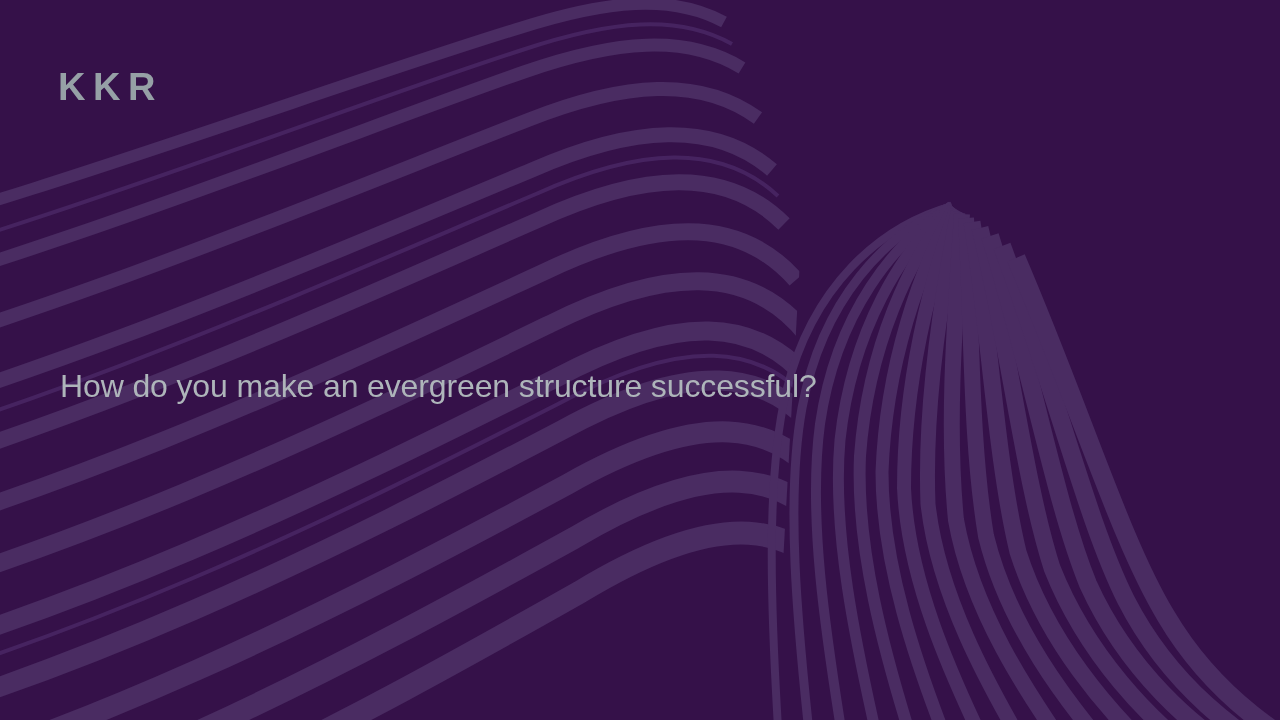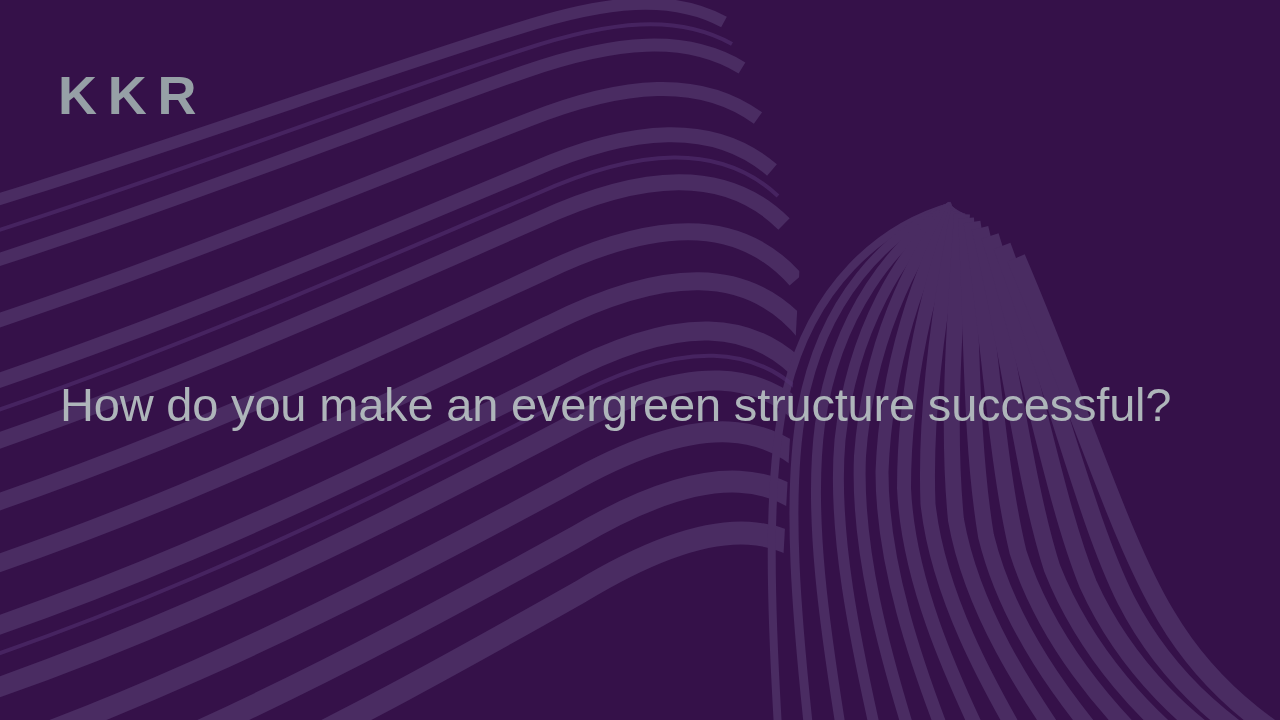--- a/index.html
+++ b/index.html
@@ -28,37 +28,37 @@
     display: block;
     pointer-events: none;
   }
 
   
   #logo {
     position: absolute;
     left: 58px;
     top: 68px;
     font-family: "Liberation Sans", sans-serif;
-    font-size: 54px;
+    font-size: 38px;
     font-weight: 700;
     letter-spacing: 0.20em;
     line-height: 1;
     color: #96a0a6;
     white-space: nowrap;
     user-select: none;
   }
 
   
   #headline {
     position: absolute;
     left: 60px;
     top: 349px;
     width: 1200px;
     font-family: "Liberation Sans", sans-serif;
-    font-size: 47px;
+    font-size: 32px;
     font-weight: 300;
     letter-spacing: -0.004em;
     line-height: 1.06;
     color: #aeb5ba;
     white-space: nowrap;
   }
 </style>
 </head>
 <body>
 

